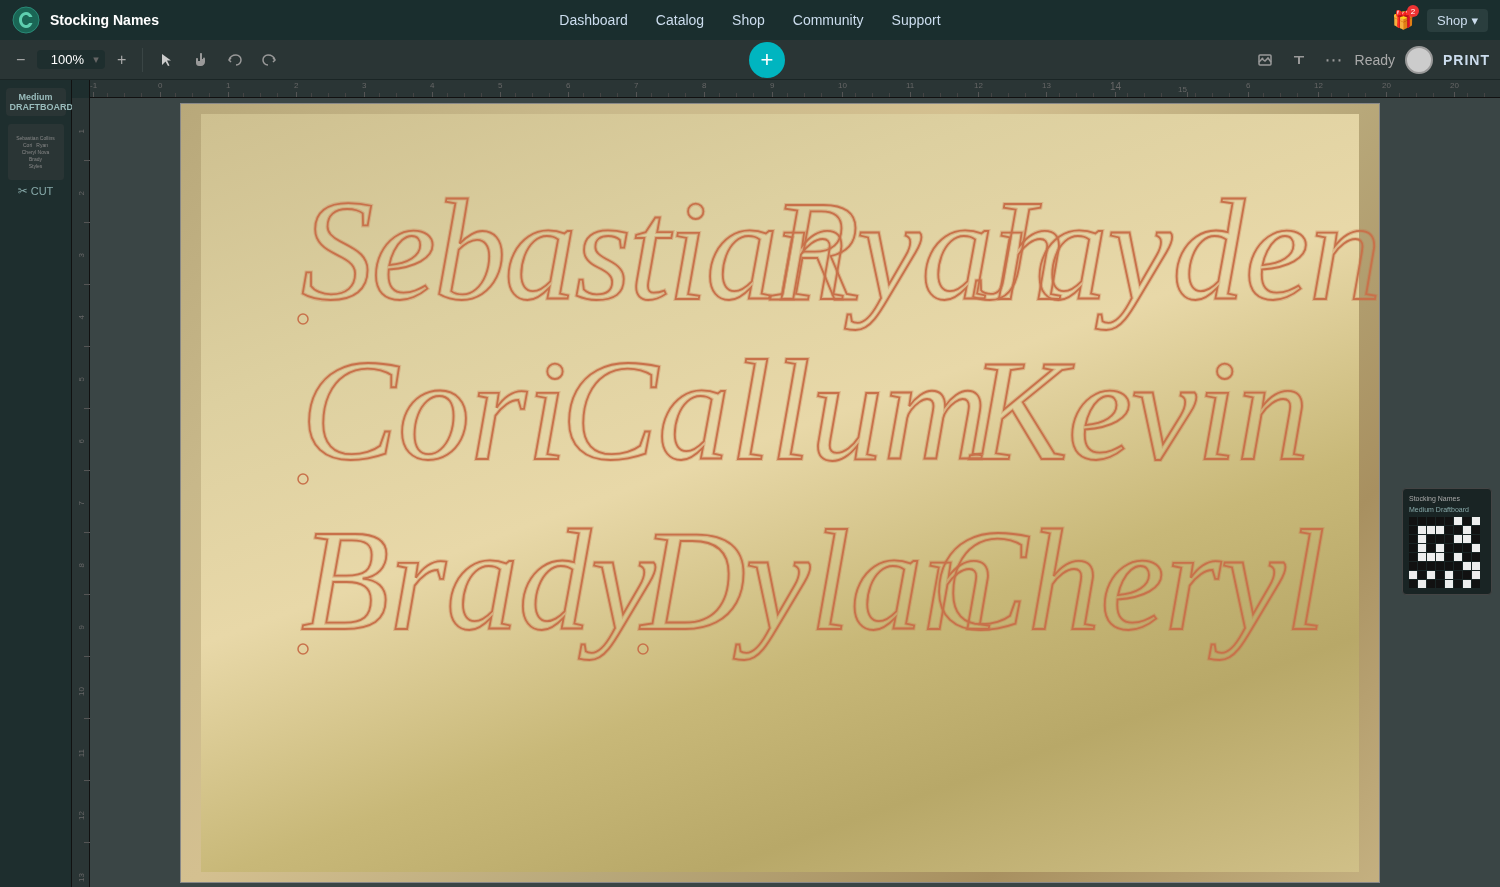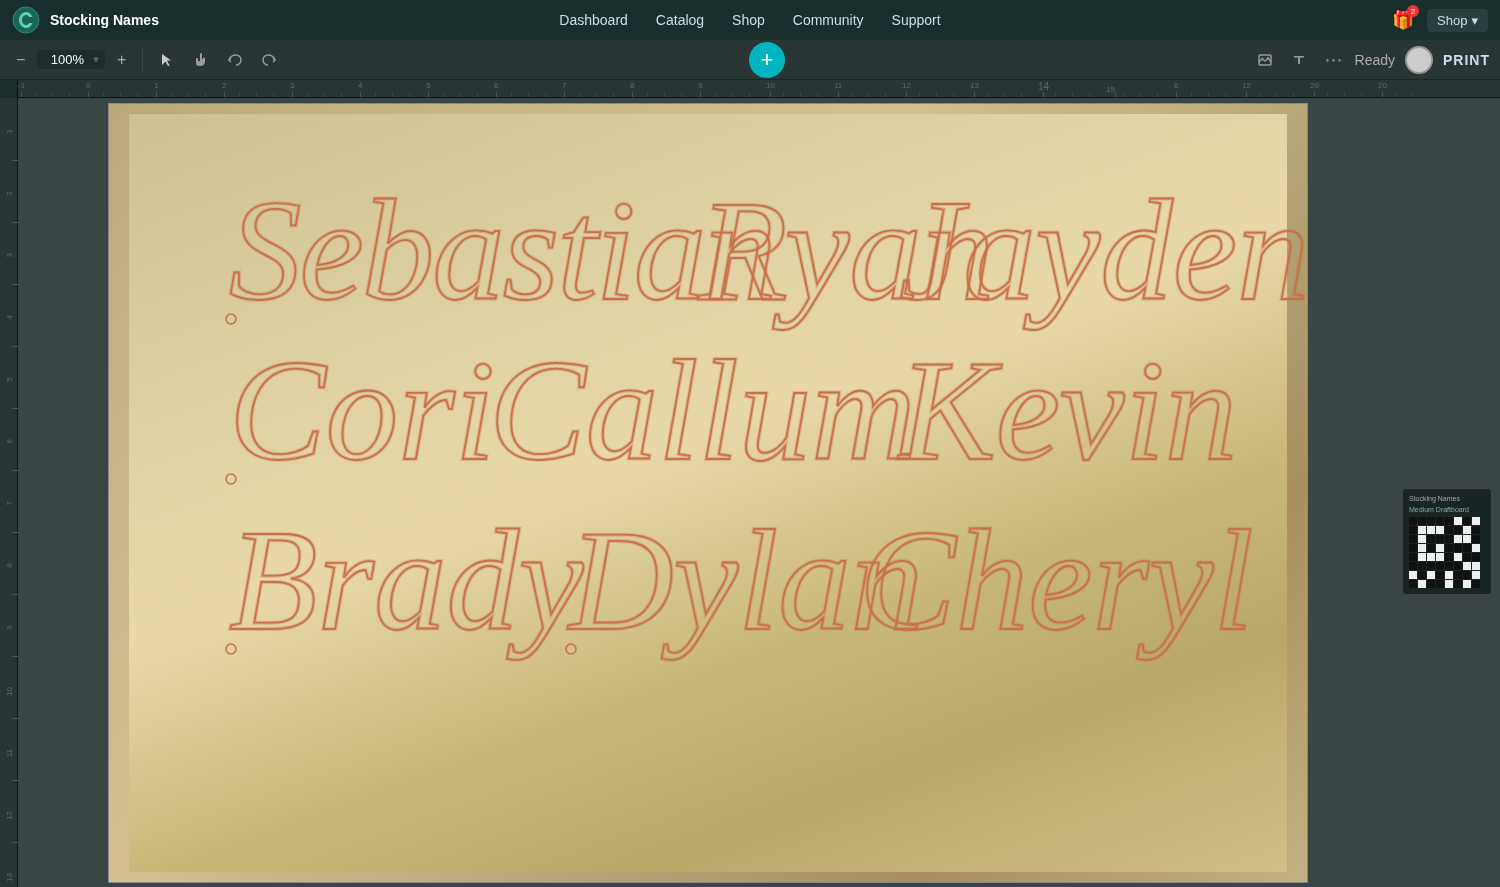--- a/index.html
+++ b/index.html
@@ -178,20 +178,34 @@
 
   <div class="tb-right">
     <span class="ready-label">Ready</span>
     <div class="ready-dot"></div>
     <button class="print-btn">PRINT</button>
   </div>
 </div>
 
 <div id="main">
 
+  <div id="leftpanel">
+    <div class="panel-material">
+      <div class="mat-label">Medium</div>
+      <div class="mat-label">DRAFTBOARD</div>
+    </div>
+    <div class="panel-thumbnail">
+      <div class="panel-thumb-inner">
+        <div style="font-size:5px;color:#888;line-height:1.4;">
+          Sebastian Collins<br>Cori &nbsp; Ryan<br>Cheryl Nova<br>Brady<br>Styles
+        </div>
+      </div>
+    </div>
+    <div class="cut-label">CUT</div>
+  </div>
 
   <div id="canvas-area">
 
     <div style="position:absolute;top:0;left:0;right:0;height:18px;background:#2a3535;border-bottom:1px solid #111;display:flex;z-index:20;">
       <div style="width:18px;height:18px;background:#1e2e2e;flex-shrink:0;border-right:1px solid #111;"></div>
       <div style="flex:1;position:relative;overflow:hidden;" id="hruler">
           <div style="position: absolute; left: 0px; top: 0px; height: 18px; display: flex; flex-direction: column; align-items: center;">
             <span style="font-size:8px;color:#666;margin-top:1px;">-1</span>
             <div style="width:1px;height:6px;background:#555;margin-top:auto;"></div>
           </div>

